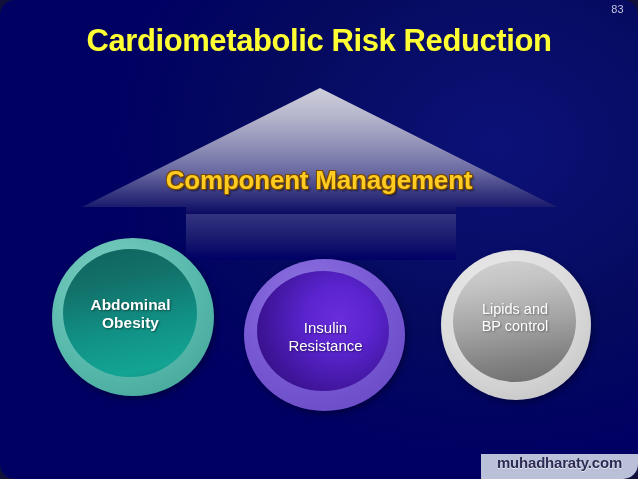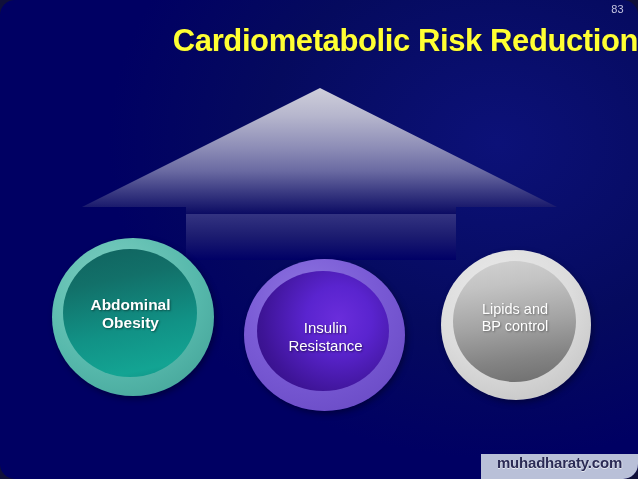--- a/index.html
+++ b/index.html
@@ -32,21 +32,21 @@
     letter-spacing: 0.3px;
     line-height: 1;
   }
 
   
   #slide-title {
     position: absolute;
     top: 25px;
     left: 0;
     width: 638px;
-    text-align: right;
+    text-align: center;
     font-size: 31px;
     font-weight: bold;
     color: #ffff33;
     letter-spacing: -0.4px;
     line-height: 1.05;
     text-shadow: 1px 1px 0 rgba(20,20,60,0.55);
     white-space: nowrap;
   }
 
   
@@ -226,20 +226,21 @@
           <stop offset="35%" stop-color="#3a3a86"></stop>
           <stop offset="70%" stop-color="#1c1c70"></stop>
           <stop offset="100%" stop-color="#000066"></stop>
         </linearGradient>
       </defs>
       <rect x="186" y="180" width="270" height="80" fill="url(#stemGrad)"></rect>
       <polygon points="320,88 557,207 456,207 456,214 186,214 186,207 82,207" fill="url(#arrowGrad)"></polygon>
     </svg>
   </div>
 
+  <div id="component-management">Component Management</div>
 
   <div class="component-circle" id="circle-insulin-resistance">
     <div class="inner-disc"></div>
     <div class="component-label">Insulin
 Resistance</div>
   </div>
 
   <div class="component-circle" id="circle-abdominal-obesity">
     <div class="inner-disc"></div>
     <div class="component-label">Abdominal

